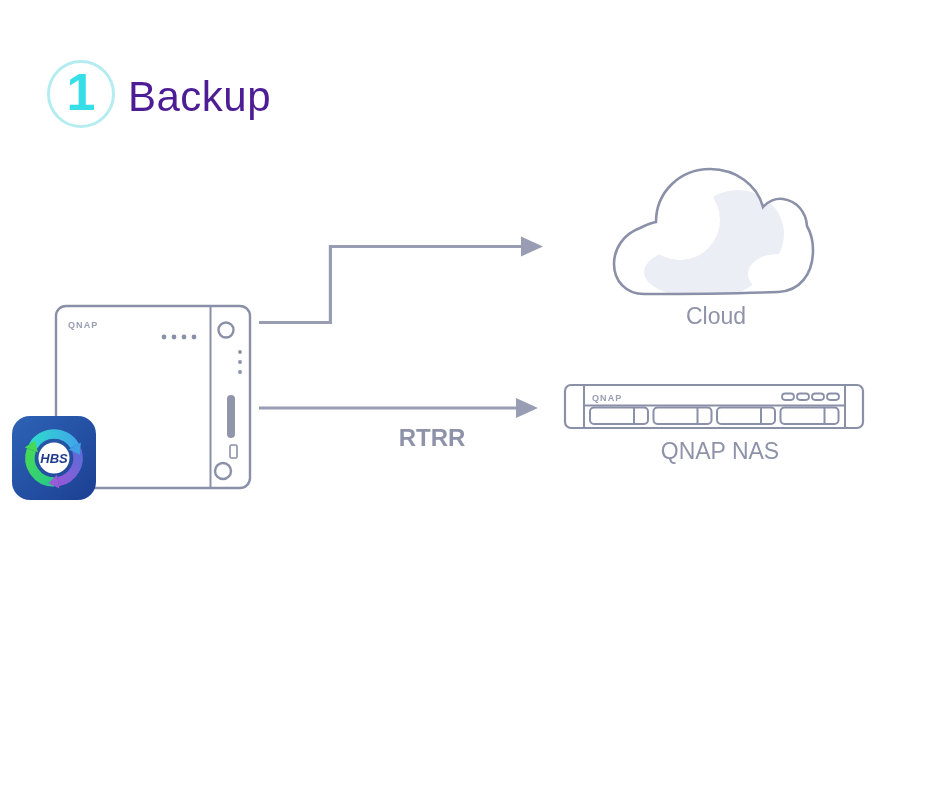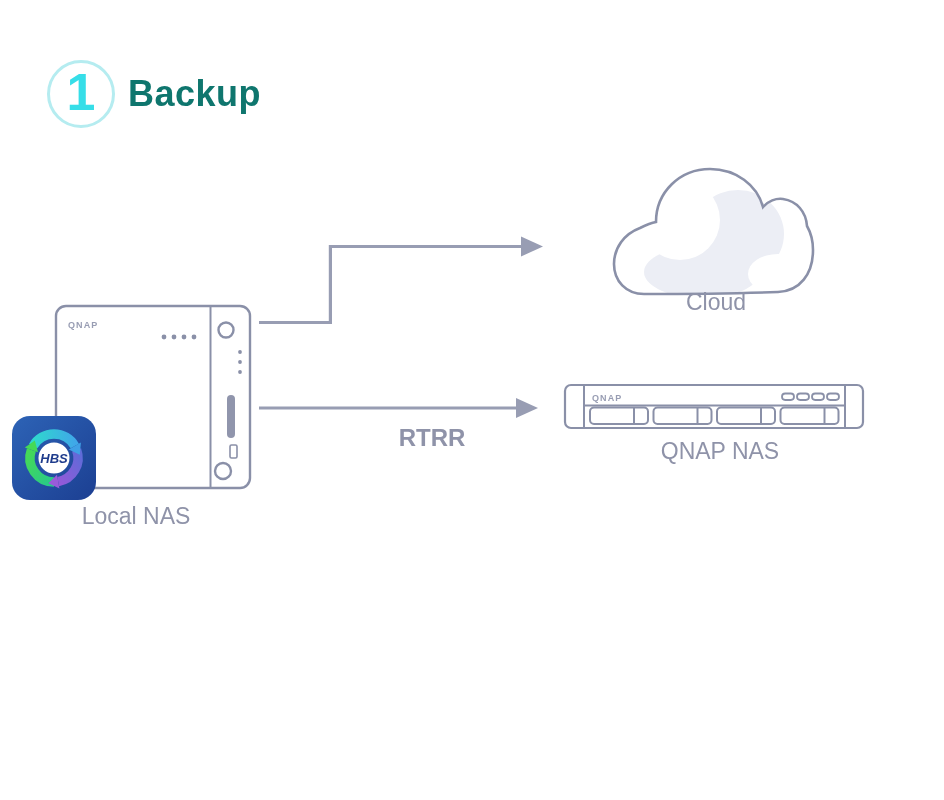--- a/index.html
+++ b/index.html
@@ -14,22 +14,22 @@
   .step-circle {
     left: 47px; top: 60px; width: 62px; height: 62px;
     border: 3px solid #b5ecf0; border-radius: 50%;
     display: flex; align-items: center; justify-content: center;
   }
   .step-number {
     color: #36dee8; font-size: 52px; font-weight: bold; line-height: 1;
     transform: translateY(-2px);
   }
   .step-title {
-    left: 128px; top: 73px; color: #0f766e;
-    font-size: 36px; font-weight: bold; letter-spacing: 0.5px;
+    left: 128px; top: 73px; color: #4c1d95;
+    font-size: 42px; font-weight: normal; letter-spacing: 0.5px;
   }
 
   
   .node-label {
     color: #8f93a9; font-size: 23px; text-align: center; width: 200px;
   }
   .edge-label {
     color: #8f93a9; font-size: 24px; font-weight: bold; text-align: center; width: 150px;
   }
 
@@ -106,21 +106,20 @@
     </g>
     <g stroke="none">
       <polygon points="67.8,38.7 56.7,33.5 68.9,26.5" fill="#3fa0e6"></polygon>
       <polygon points="36.4,67.3 45.0,58.7 47.4,72.5" fill="#9a5bd9"></polygon>
       <polygon points="22.8,24.4 26.0,36.2 12.8,31.4" fill="#45d957"></polygon>
     </g>
     <circle cx="42" cy="42" r="15.5" fill="#ffffff"></circle>
     <text x="42" y="47" text-anchor="middle" font-size="13" font-weight="bold" font-style="italic" fill="#1f3c8c">HBS</text>
   </svg>
 
-  <div class="abs node-label" style="left:36px; top:503px;">Local NAS</div>
 
   <svg class="abs" style="left:610px; top:162px;" width="206" height="142" viewBox="0 0 206 142">
     <defs>
       <clipPath id="cloudClip">
         <path d="M 34,132 C 16,132 4,119 4,102 C 4,86 14,72 30,66 C 36,63 40,61 46,60
                  C 46,30 70,7 100,7 C 126,7 147,23 153,45 C 158,39 166,36 173,37
                  C 187,39 196,50 197,64 C 201,71 203,79 203,88 C 203,112 190,129 168,130
                  C 140,131 60,132 34,132 Z"></path>
       </clipPath>
     </defs>
@@ -130,21 +129,21 @@
       <ellipse cx="92" cy="110" rx="58" ry="26" fill="#eceef5"></ellipse>
       <circle cx="70" cy="58" r="40" fill="#ffffff"></circle>
       <ellipse cx="168" cy="112" rx="30" ry="20" fill="#ffffff"></ellipse>
     </g>
     <path d="M 34,132 C 16,132 4,119 4,102 C 4,86 14,72 30,66 C 36,63 40,61 46,60
              C 46,30 70,7 100,7 C 126,7 147,23 153,45 C 158,39 166,36 173,37
              C 187,39 196,50 197,64 C 201,71 203,79 203,88 C 203,112 190,129 168,130
              C 140,131 60,132 34,132 Z" fill="none" stroke="#8a90a8" stroke-width="2.6"></path>
   </svg>
 
-  <div class="abs node-label" style="left:616px; top:289px;">Cloud</div>
+  <div class="abs node-label" style="left:616px; top:303px;">Cloud</div>
 
   <svg class="abs" style="left:563px; top:383px;" width="302" height="48" viewBox="0 0 302 48">
     <rect x="2" y="2" width="298" height="43" rx="6" fill="#ffffff" stroke="#8a90a8" stroke-width="2.2"></rect>
     <line x1="21" y1="2" x2="21" y2="45" stroke="#8a90a8" stroke-width="2"></line>
     <line x1="282" y1="2" x2="282" y2="45" stroke="#8a90a8" stroke-width="2"></line>
     <line x1="21" y1="22.5" x2="282" y2="22.5" stroke="#8a90a8" stroke-width="2"></line>
     <text x="29" y="17.5" class="brand-text">QNAP</text>
     <g fill="none" stroke="#8a90a8" stroke-width="1.8">
       <rect x="219" y="10.5" width="12" height="6.5" rx="3.2"></rect>
       <rect x="234" y="10.5" width="12" height="6.5" rx="3.2"></rect>

